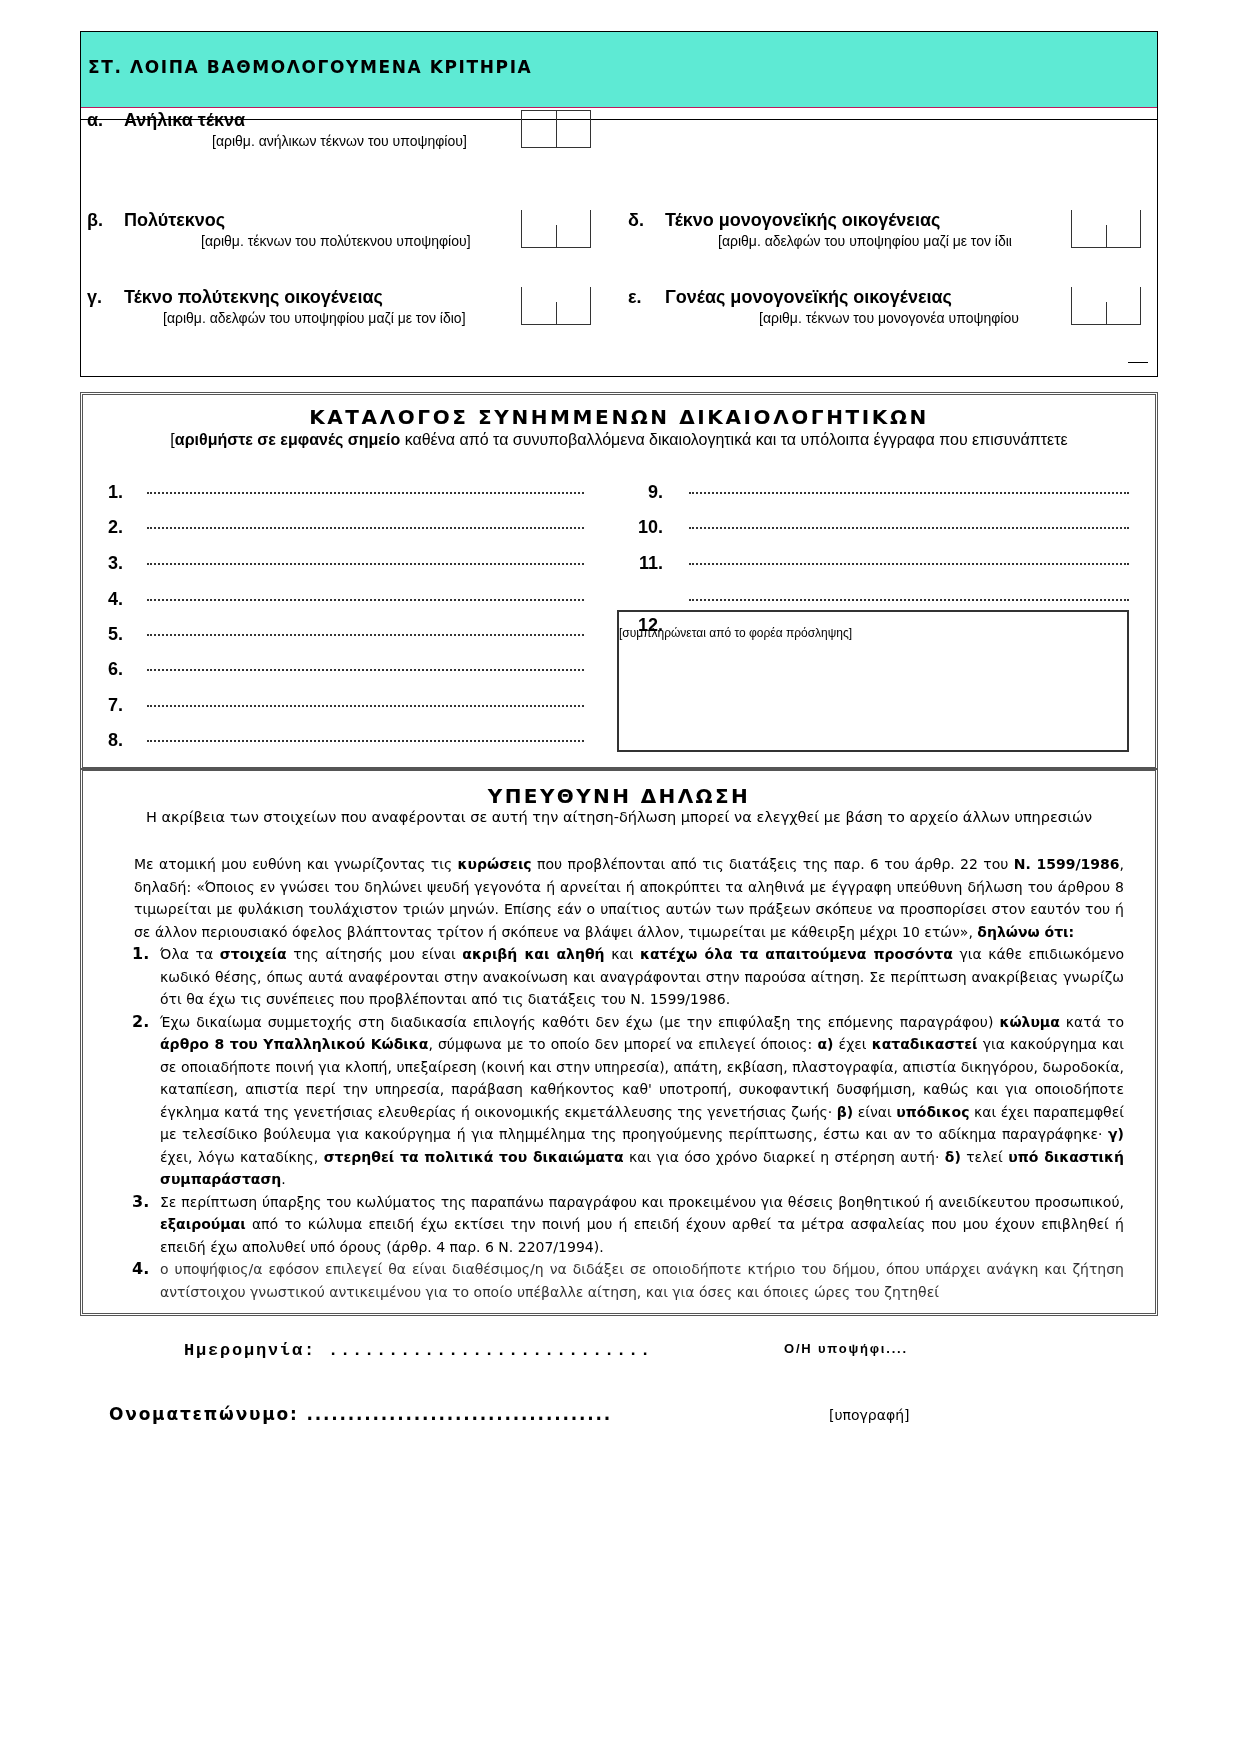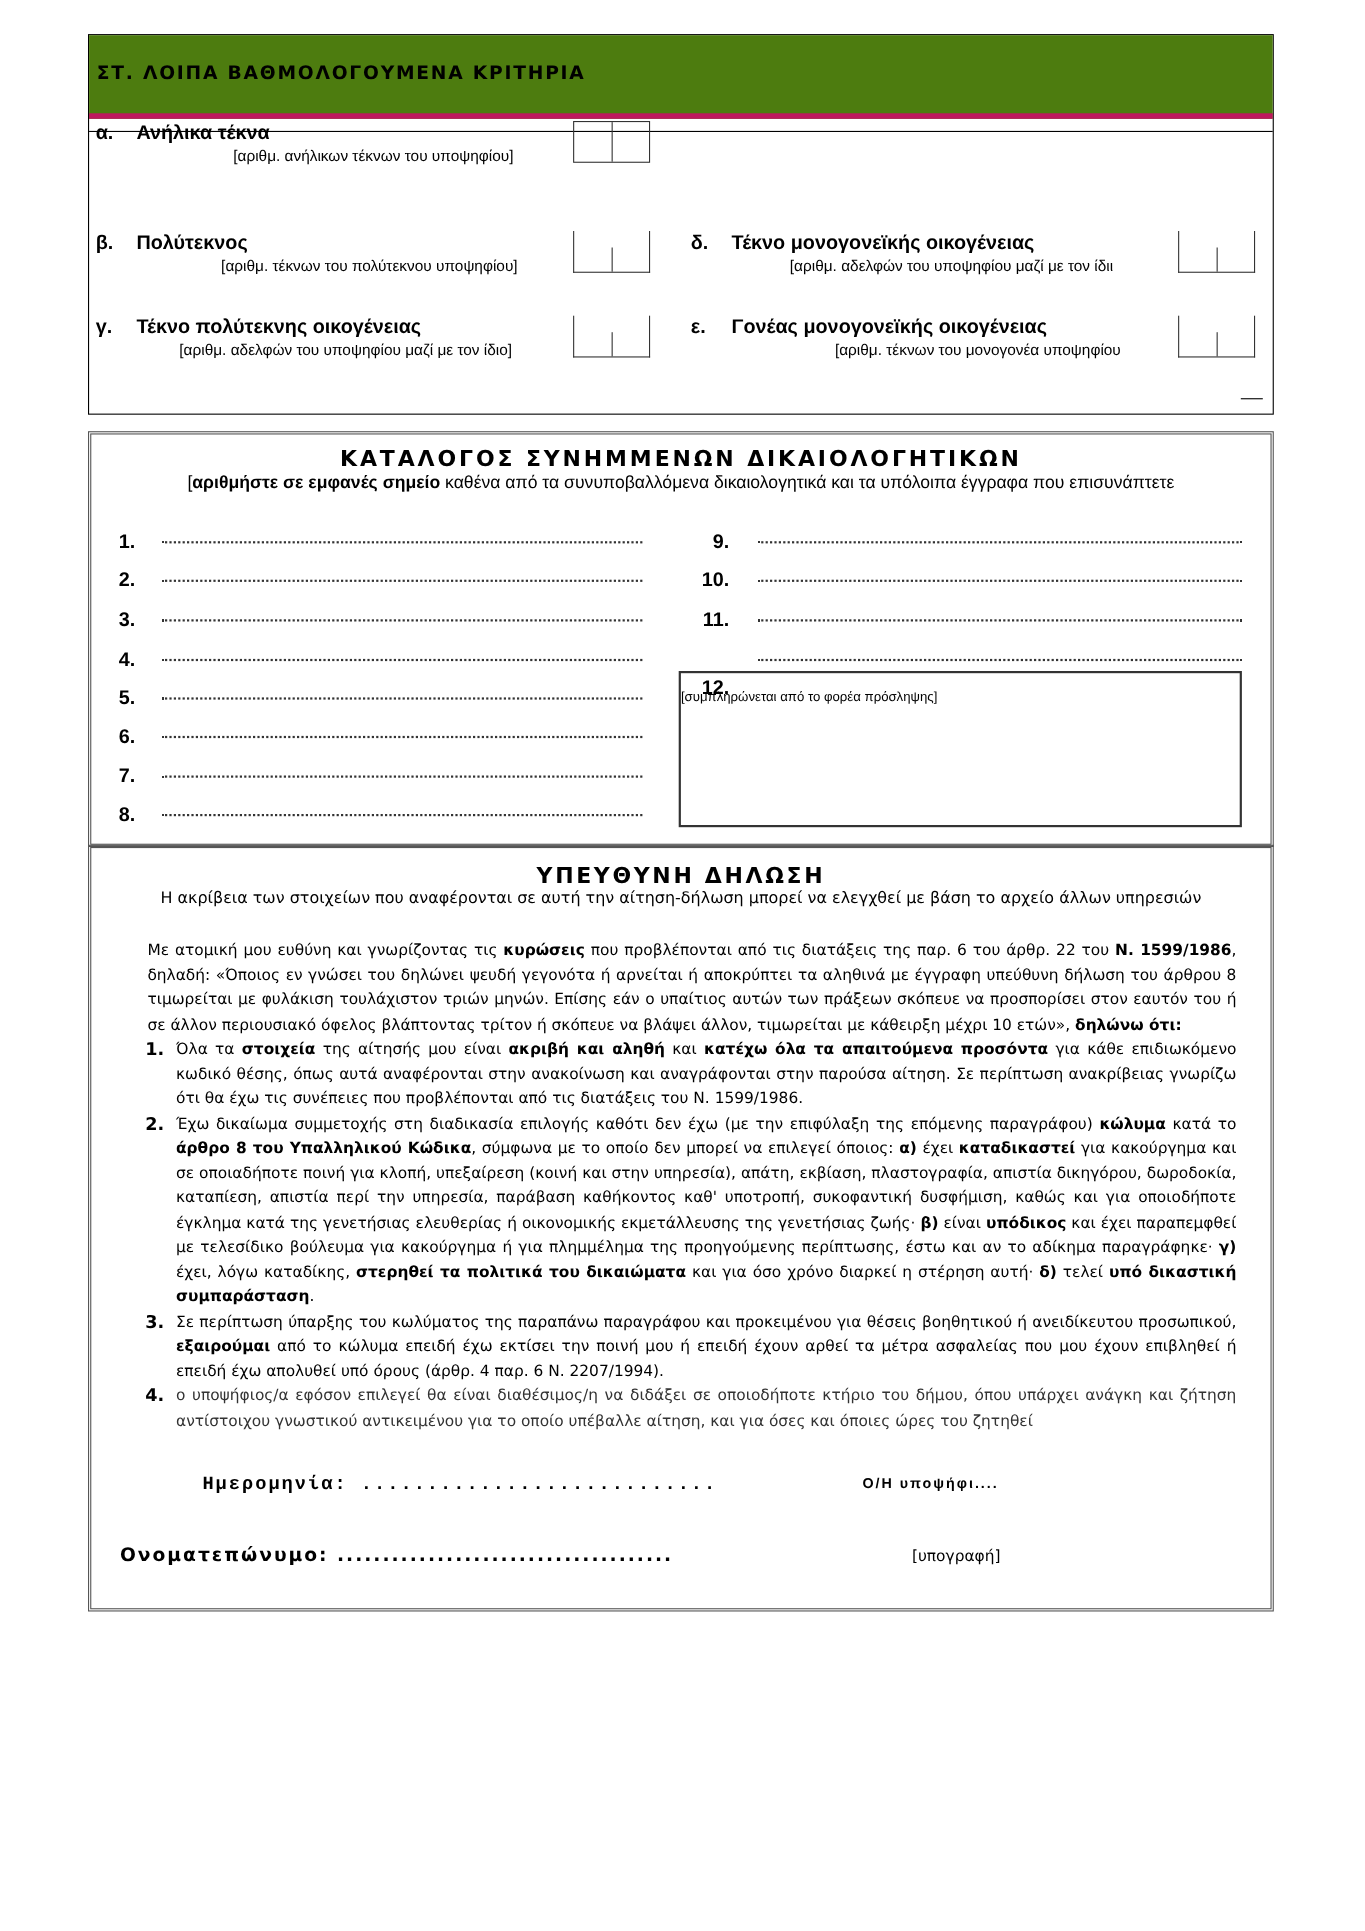--- a/index.html
+++ b/index.html
@@ -1,20 +1,20 @@
 <!DOCTYPE html>
 <html><head>
 <meta charset="utf-8">
 <style>
   html, body { margin: 0; padding: 0; background: #ffffff; }
   body { width: 1241px; height: 1755px; position: relative; overflow: hidden; color: #000; font-family: "Liberation Sans", sans-serif; }
 
   
   .sec-st { position: absolute; left: 80px; top: 31px; width: 1078px; height: 346px; border: 1px solid #000; box-sizing: border-box; }
-  .sec-st-head { position: absolute; left: 0; top: 0; width: 100%; height: 76px; background: #4d7c0f; border-bottom: 5px solid #be185d; box-sizing: border-box; text-decoration: underline; }
+  .sec-st-head { position: absolute; left: 0; top: 0; width: 100%; height: 76px; background: #5eead4; border-bottom: 1px solid #be185d; box-sizing: border-box; text-decoration: underline; }
   .sec-st-head span { position: absolute; left: 7px; top: 25px; font-family: "DejaVu Sans", sans-serif; font-weight: bold; font-size: 17px; letter-spacing: 1.6px; }
   .sec-st-gap { position: absolute; left: 0; top: 87px; width: 100%; border-top: 1px solid #000; }
   .crit { position: absolute; }
   .crit .letter { position: absolute; left: 0; top: 0; font-weight: bold; font-size: 18px; }
   .crit .title { position: absolute; left: 37px; top: 0; font-weight: bold; font-size: 18px; white-space: nowrap; }
   .crit .hint { position: absolute; top: 23px; font-size: 14px; white-space: nowrap; }
   .digit-box { position: absolute; width: 70px; height: 38px; border-left: 1px solid #333; border-right: 1px solid #333; border-bottom: 1px solid #333; box-sizing: border-box; }
   .digit-box.full { border-top: 1px solid #333; }
   .digit-box::after { content: ""; position: absolute; left: 34px; bottom: 0; width: 1px; height: 22px; background: #333; }
   .digit-box.full::after { height: 100%; }
@@ -24,21 +24,21 @@
   .sec-list { position: absolute; left: 80px; top: 392px; width: 1078px; height: 378px; border: 3px double #555; box-sizing: border-box; }
   .list-title { position: absolute; left: 0; right: 0; top: 10px; text-align: center; font-family: "DejaVu Sans", sans-serif; font-weight: bold; font-size: 20px; letter-spacing: 2.6px; }
   .list-sub { position: absolute; left: 0; right: 0; top: 34px; text-align: center; font-size: 16px; line-height: 21px; }
   .list-row { position: absolute; height: 24px; }
   .list-row .num { position: absolute; top: 0; font-weight: bold; font-size: 18px; text-align: right; width: 40px; }
   .list-row .dots { position: absolute; top: 10px; border-bottom: 2px dotted #333; height: 0; }
   .agency-box { position: absolute; left: 534px; top: 215px; width: 512px; height: 142px; border: 2px solid #333; box-sizing: border-box; }
   .agency-box span { position: absolute; left: 0; right: 0; top: 14px; text-align: left; font-size: 12px; }
 
   
-  .sec-decl { position: absolute; left: 80px; top: 768px; width: 1078px; height: 697px; border: 3px double #555; box-sizing: border-box; }
+  .sec-decl { position: absolute; left: 80px; top: 768px; width: 1078px; height: 548px; border: 3px double #555; box-sizing: border-box; }
   .decl-title { position: absolute; left: 0; right: 0; top: 13px; text-align: center; font-family: "DejaVu Sans", sans-serif; font-weight: bold; font-size: 20px; letter-spacing: 2.4px; }
   .decl-sub { position: absolute; left: 0; right: 0; top: 37px; text-align: center; font-family: "DejaVu Sans", sans-serif; font-size: 14.5px; line-height: 19px; }
   .decl-body { position: absolute; left: 51px; width: 990px; top: 82px; font-family: "DejaVu Sans", sans-serif; font-size: 14px; line-height: 22.5px; text-align: justify; }
   .decl-body b { font-weight: bold; }
   .decl-body p { margin: 0; }
   .decl-item { position: relative; padding-left: 26px; }
   .decl-item .inum { position: absolute; left: -2px; top: 0; font-weight: bold; font-size: 16px; }
   .decl-item.four { color: #333; }
   .sign-date { position: absolute; left: 101px; top: 570px; font-family: Liberation Mono, monospace; font-weight: bold; font-size: 17px; letter-spacing: 1.8px; white-space: nowrap; }
   .sign-cand { position: absolute; left: 701px; top: 570px; font-family: Liberation Sans, sans-serif; font-weight: bold; font-size: 13px; letter-spacing: 1.8px; white-space: nowrap; text-align: right; }

